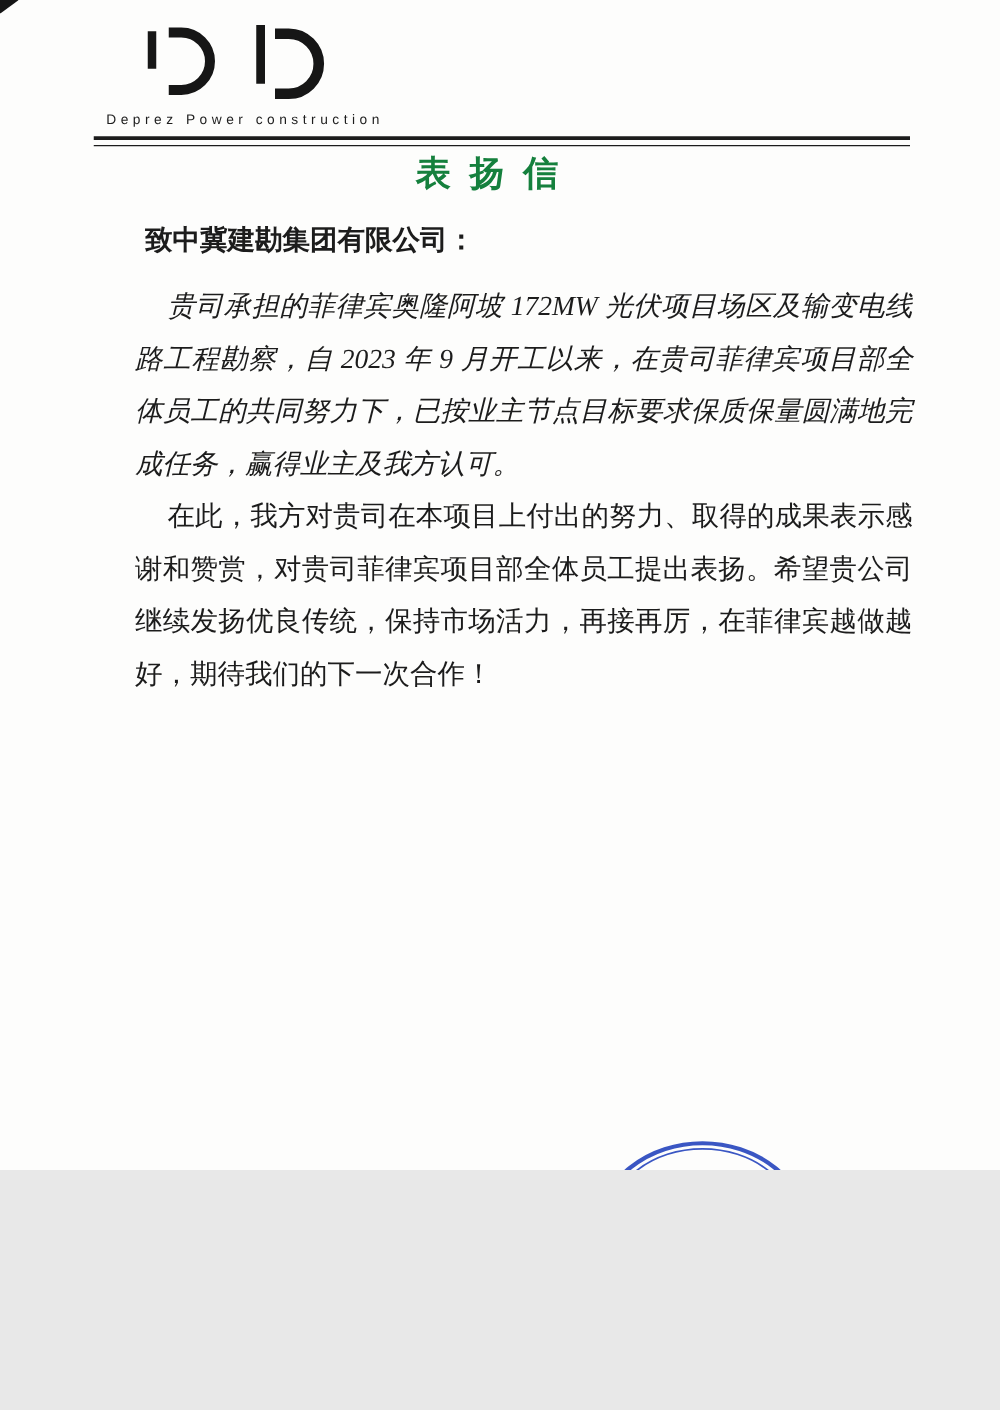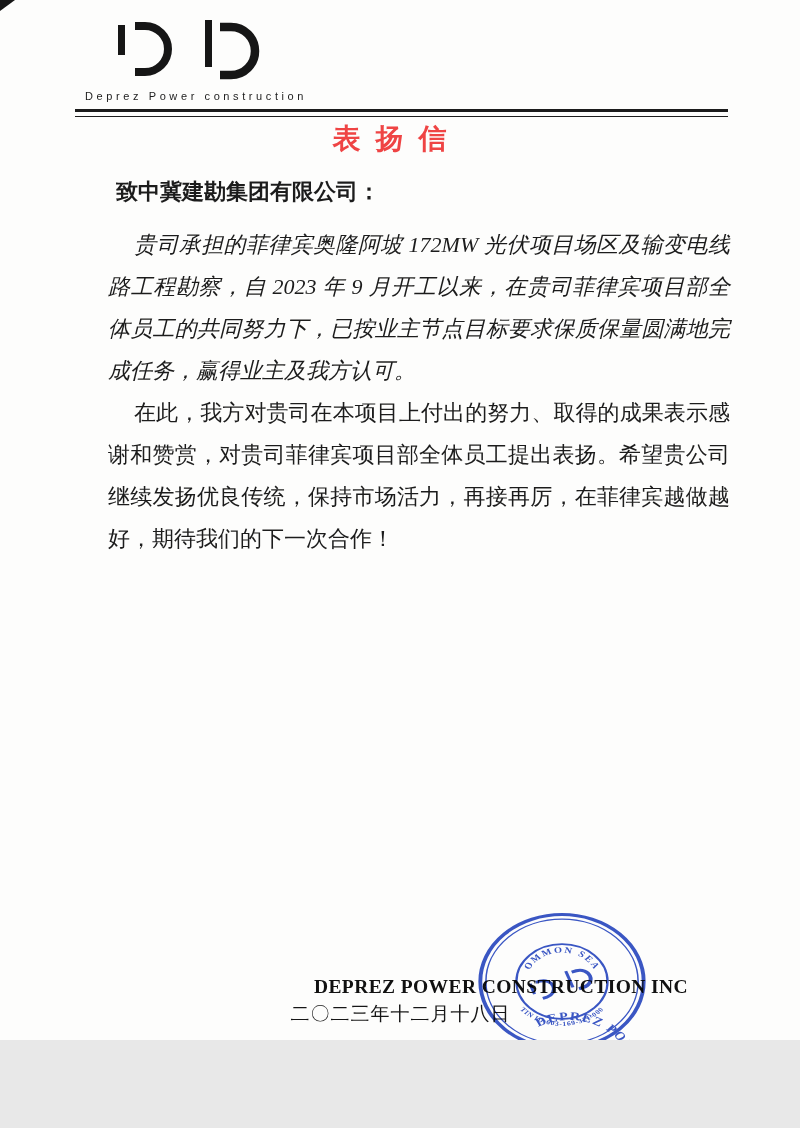--- a/index.html
+++ b/index.html
@@ -1,33 +1,33 @@
 <!DOCTYPE html>
 <html><head>
 <meta charset="utf-8">
 <style>
   html,body{margin:0;padding:0;background:#e8e8e8;}
   .page{
-    position:relative;width:800px;height:1040px;background:#fdfdfc;
+    position:relative;width:800px;height:936px;background:#fdfdfc;
     overflow:hidden;font-family:"Liberation Serif", serif;color:#1c1c1c;
     margin:0 auto;
   }
   .corner-mark{position:absolute;left:0;top:0;width:15px;height:11px;background:#161616;
     clip-path:polygon(0 0,100% 0,0 100%);}
   .logo{position:absolute;left:118px;top:19px;width:146px;height:62px;}
   .logo svg{width:100%;height:100%;}
   .logo-subtitle{
     position:absolute;left:85px;top:90px;font-family:"Liberation Sans", sans-serif;
     font-size:11px;letter-spacing:3.6px;color:#1d1d1d;font-weight:500;white-space:nowrap;
   }
   .rule{position:absolute;left:75px;top:109px;width:653px;height:4px;
     border-top:3px solid #1c1c1c;border-bottom:1px solid #1c1c1c;}
   .letter-title{
     position:absolute;left:75px;top:120px;width:633px;text-align:center;
-    font-size:28px;font-weight:700;letter-spacing:4px;color:#ef4444;white-space:pre;
+    font-size:28px;font-weight:700;letter-spacing:4px;color:#15803d;white-space:pre;
   }
   .letter-body{
     position:absolute;left:108px;top:171px;width:622px;
     font-size:22px;line-height:42px;text-align:justify;
   }
   .salutation{font-weight:700;padding-left:8px;}
   .letter-body p{margin:0;text-indent:26px;}
   .letter-body p.first{margin-top:11px;font-style:italic;}
   .sig-company{
     position:absolute;left:108px;top:976px;width:580px;text-align:right;

